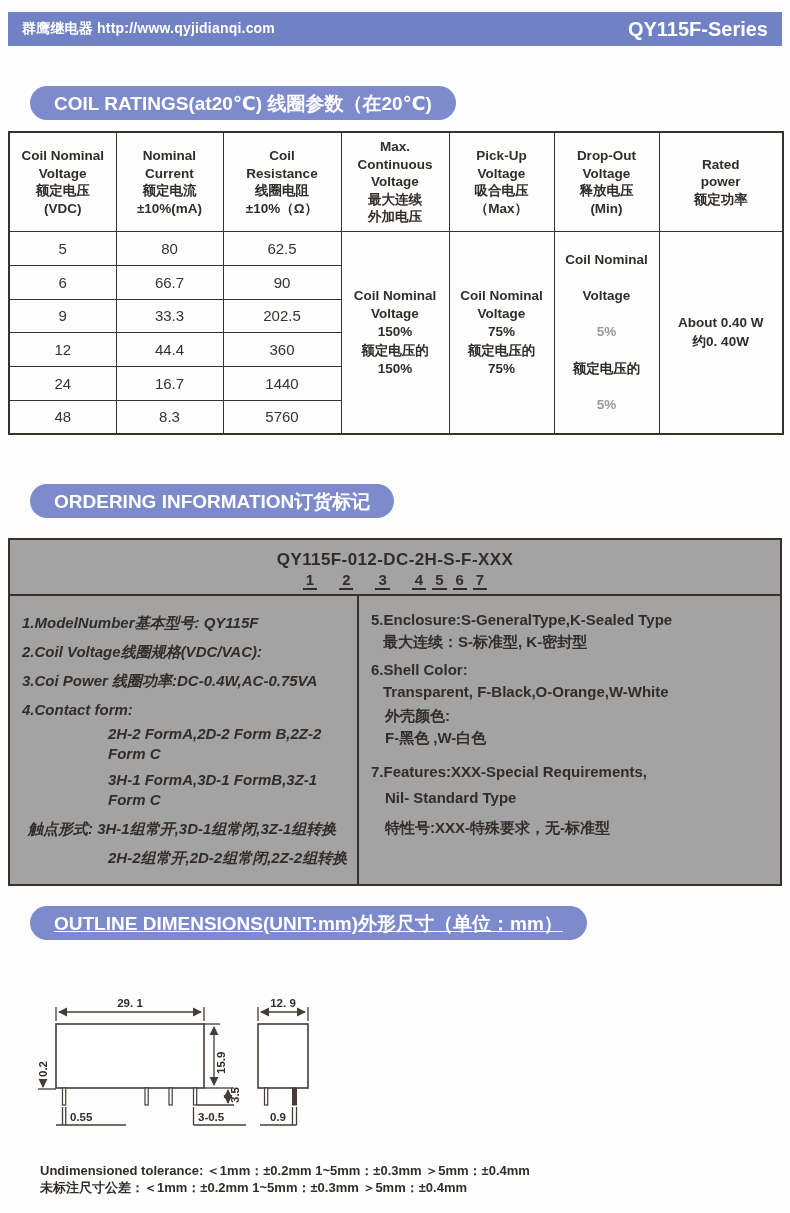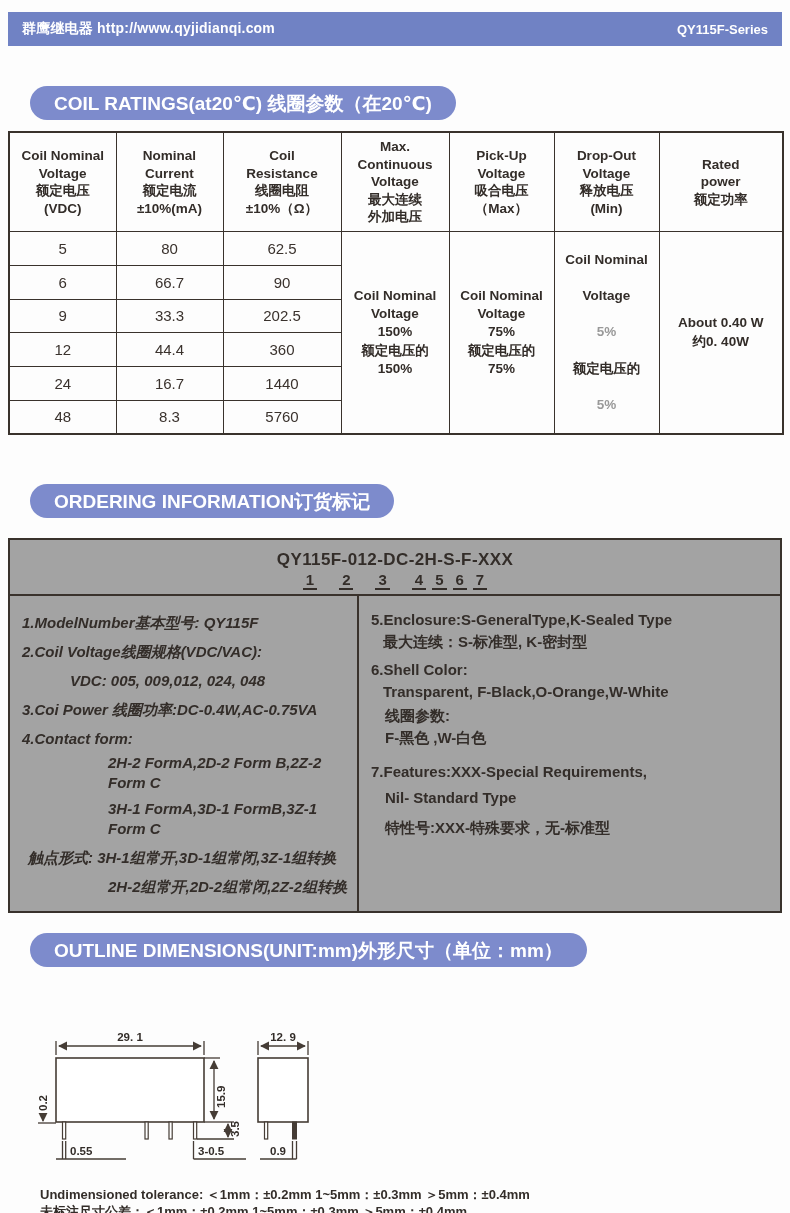--- a/index.html
+++ b/index.html
@@ -8,29 +8,29 @@
     position:relative; width:790px; height:1213px; margin:0 auto;
     background:#fdfdfd; color:#332d29; overflow:hidden;
   }
   
   .topbar {
     margin:12px 8px 0; height:34px; background:#7082c4;
     display:flex; align-items:center; justify-content:space-between;
     padding:0 14px; color:#fff;
   }
   .topbar .brand { font-size:14px; font-weight:bold; letter-spacing:.2px; }
-  .topbar .series { font-size:13px; font-weight:bold; }
+  .topbar .series { font-size:20px; font-weight:bold; }
   
   .pill {
     display:inline-block; background:#7d8bcc; color:#fff; font-weight:bold;
     font-size:19px; padding:8px 24px 5px; border-radius:17px; line-height:1.1;
   }
   .pill-coil { margin:40px 0 0 30px; }
   .pill-order { margin:49px 0 0 30px; }
-  .pill-outline { margin:20px 0 11px 30px; }
+  .pill-outline { margin:20px 0 4px 30px;text-decoration:underline; }
   
   table.coil {
     width:774px; margin:11px 8px 0; border-collapse:collapse;
     border:2.4px solid #39322c; table-layout:fixed;
   }
   table.coil th, table.coil td {
     border:1.6px solid #39322c; text-align:center; vertical-align:middle;
     white-space:pre-line;
   }
   table.coil th { height:100px; font-size:13.5px; font-weight:bold; line-height:1.3; }
@@ -61,21 +61,21 @@
   .mt10{margin-top:10px!important;} .mt14{margin-top:14px!important;} .mt2{margin-top:2px!important;}
   .ocol-right .oline { margin-top:6px; }
   
   .drawing { margin:42px 0 0 34px; display:block; }
   .drawing text { font-size:11.5px; font-weight:bold; fill:#332d29; }
   .drawing .ln { stroke:#453c35; stroke-width:1.3; fill:none; }
   .drawing .body { stroke:#453c35; stroke-width:1.6; fill:#fff; }
   .drawing .pin { stroke:#453c35; stroke-width:1.2; fill:#fff; }
   .drawing .pinfill { fill:#453c35; stroke:#453c35; stroke-width:1; }
   
-  .tol { margin:6px 0 0 40px; font-size:13px; font-weight:bold; line-height:17px; }
+  .tol { margin:16px 0 0 40px; font-size:13px; font-weight:bold; line-height:17px; }
 </style>
 </head>
 <body>
 
 <div class="page">
 
   
   <div class="topbar">
     <span class="brand">群鹰继电器  http://www.qyjidianqi.com</span>
     <span class="series">QY115F-Series</span>
@@ -184,34 +184,33 @@
     <div class="codearea">
       <div class="code">QY115F-012-DC-2H-S-F-XXX</div>
       <div class="digits">
         <span class="wide">1</span><span class="wide">2</span><span class="wide">3</span><span class="narrow">4</span><span class="narrow">5</span><span class="narrow">6</span><span>7</span>
       </div>
     </div>
     <div class="ordercols">
       <div class="ocol ocol-left">
         <div class="oline">1.ModelNumber基本型号: QY115F</div>
         <div class="oline">2.Coil Voltage线圈规格(VDC/VAC):</div>
-        <div class="oline ind48">VDC: 005, 009,012, 024, 048</div>
         <div class="oline">3.Coi Power 线圈功率:DC-0.4W,AC-0.75VA</div>
         <div class="oline">4.Contact form:</div>
         <div class="oline ind86 mt4">2H-2 FormA,2D-2 Form B,2Z-2 Form C</div>
         <div class="oline ind86 mt6">3H-1 FormA,3D-1 FormB,3Z-1 Form C</div>
         <div class="oline ind6">触点形式: 3H-1组常开,3D-1组常闭,3Z-1组转换</div>
         <div class="oline ind86">2H-2组常开,2D-2组常闭,2Z-2组转换</div>
       </div>
       <div class="ocol ocol-right">
         <div class="oline">5.Enclosure:S-GeneralType,K-Sealed Type</div>
         <div class="oline ind12 mt2">最大连续：S-标准型, K-密封型</div>
         <div class="oline mt8">6.Shell Color:</div>
         <div class="oline ind12 mt2">Transparent, F-Black,O-Orange,W-White</div>
-        <div class="oline ind14 mt4">线圈参数:</div>
+        <div class="oline ind14 mt4">外壳颜色:</div>
         <div class="oline ind14 mt2">F-黑色 ,W-白色</div>
         <div class="oline mt14">7.Features:XXX-Special Requirements,</div>
         <div class="oline ind14 mt6">Nil- Standard Type</div>
         <div class="oline ind14 mt10">特性号:XXX-特殊要求，无-标准型</div>
       </div>
     </div>
   </div>
 
   
   <div class="pill pill-outline">OUTLINE DIMENSIONS(UNIT:mm)外形尺寸（单位：mm）</div>

